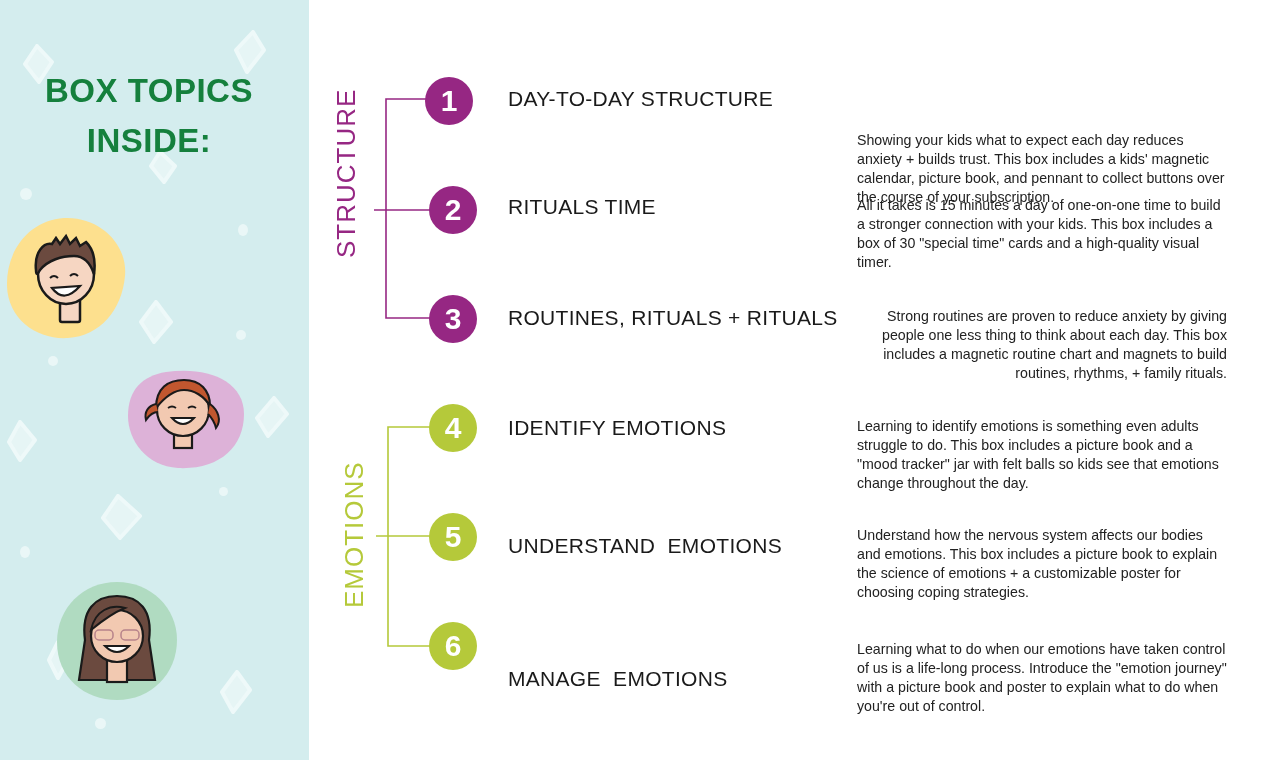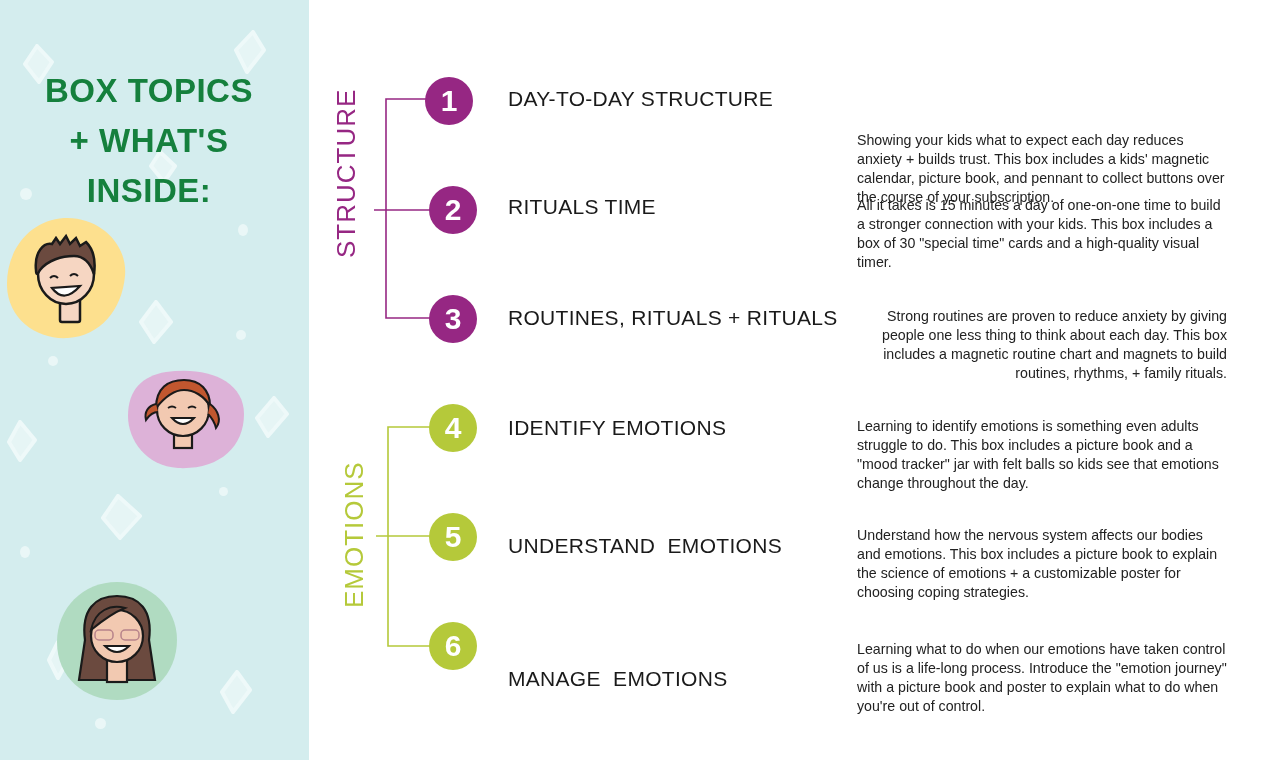--- a/index.html
+++ b/index.html
@@ -60,21 +60,20 @@
   <div class="dot" style="left:20px;top:188px;width:12px;height:12px"></div>
   <div class="dot" style="left:238px;top:224px;width:10px;height:12px"></div>
   <div class="dot" style="left:236px;top:330px;width:10px;height:10px"></div>
   <div class="dot" style="left:48px;top:356px;width:10px;height:10px"></div>
   <div class="dot" style="left:219px;top:487px;width:9px;height:9px"></div>
   <div class="dot" style="left:20px;top:546px;width:10px;height:12px"></div>
   <div class="dot" style="left:95px;top:718px;width:11px;height:11px"></div>
 
   <div class="sidebar-title">
     <span>BOX TOPICS</span>
-    <span>+ WHAT'S</span>
     <span>INSIDE:</span>
   </div>
 
   <svg class="avatar" style="left:4px;top:214px" width="126" height="126" viewBox="0 0 126 126">
     <path d="M60 4 C95 2 124 30 121 62 C118 96 96 122 64 124 C34 126 4 106 3 72 C2 36 26 6 60 4 Z" fill="#fde08e"></path>
     <rect x="56" y="82" width="20" height="26" fill="#f6d6c2" stroke="#1a1a1a" stroke-width="2.5" rx="2"></rect>
     <ellipse cx="62" cy="60" rx="28" ry="30" fill="#f6d6c2" stroke="#1a1a1a" stroke-width="2.5"></ellipse>
     <path d="M32 56 C30 38 40 28 48 30 L52 24 L56 30 L62 22 L66 30 L72 24 L76 32 L82 28 C90 36 92 46 90 60 C86 48 80 42 70 42 C58 42 44 46 36 56 C34 60 32 62 32 56 Z" fill="#6b4a3f" stroke="#1a1a1a" stroke-width="2.5"></path>
     <path d="M46 64 Q50 60 54 64" stroke="#1a1a1a" stroke-width="2" fill="none"></path>
     <path d="M66 62 Q70 58 74 62" stroke="#1a1a1a" stroke-width="2" fill="none"></path>

